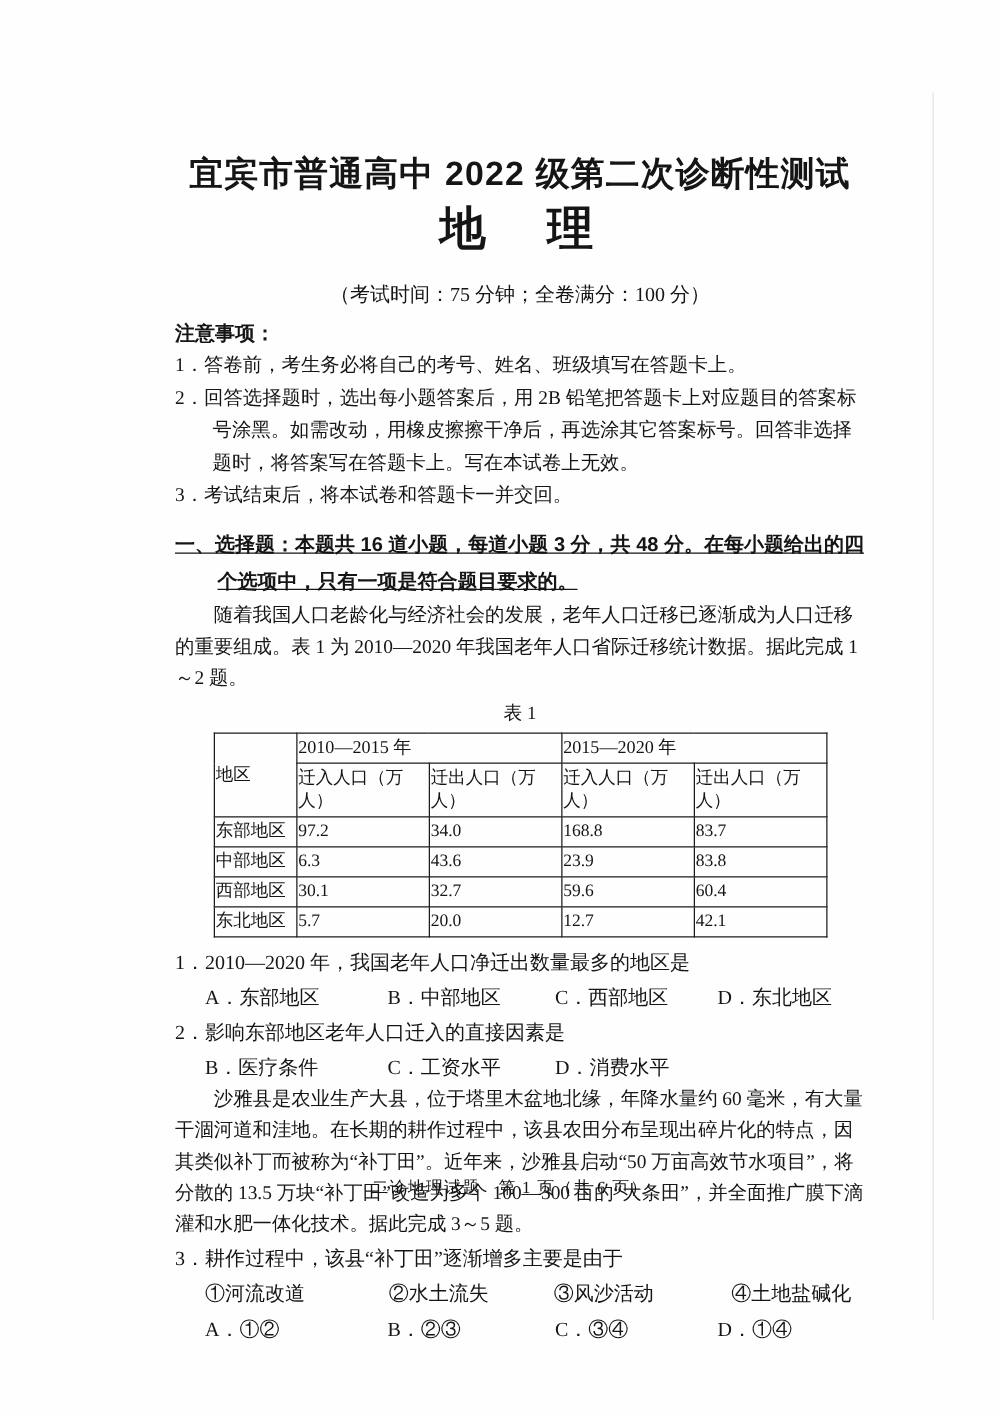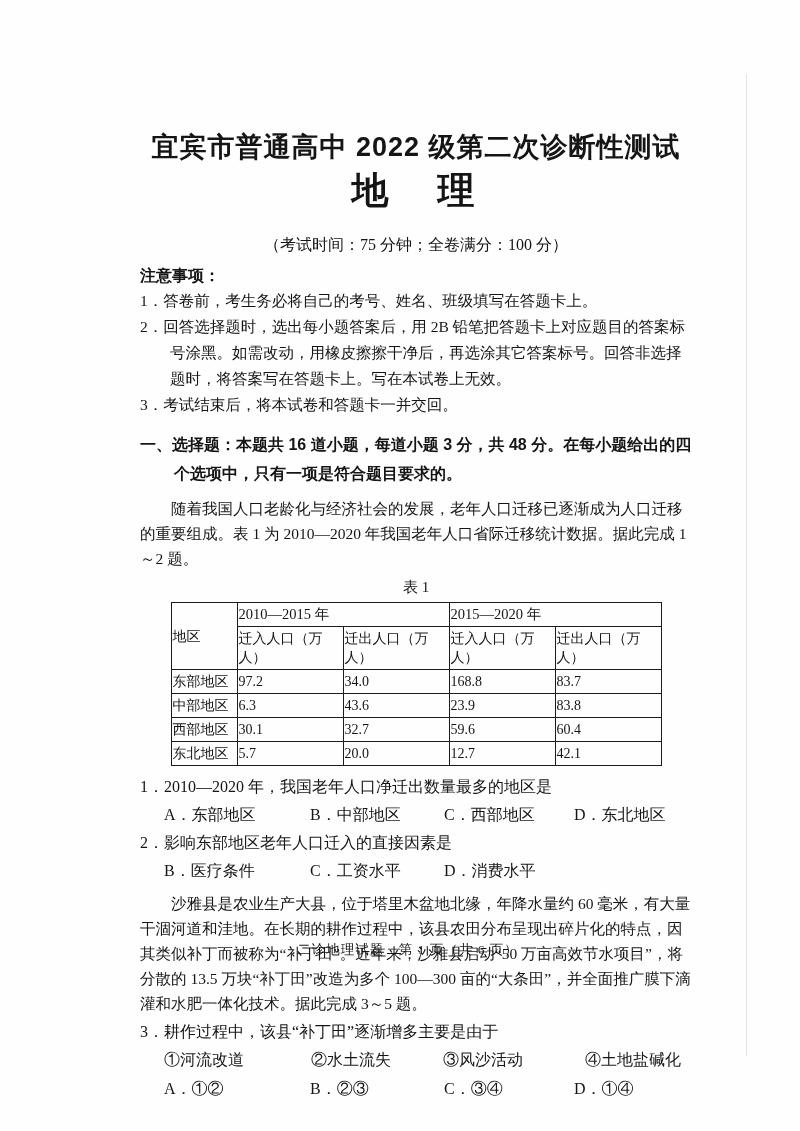--- a/index.html
+++ b/index.html
@@ -16,21 +16,21 @@
     background: #fefefe;
   }
   .scan-line {
     position: absolute;
     left: 746px; top: 74px;
     width: 1px; height: 982px;
     background: #e4e4e4;
   }
   .content {
     position: absolute;
-    left: 140px; top: 128px;
+    left: 140px; top: 120px;
     width: 552px;
   }
   .hei { font-family: "Liberation Sans", "DejaVu Sans", sans-serif; }
 
   .exam-title {
     text-align: center;
     font-size: 27px;
     font-weight: 700;
     letter-spacing: 1px;
     line-height: 38px;
@@ -61,26 +61,26 @@
     padding-left: 30px;
     text-indent: -30px;
   }
   .section-heading {
     font-size: 16px;
     font-weight: 700;
     line-height: 29px;
     margin-top: 12px;
     padding-left: 34px;
     text-indent: -34px;
+    text-decoration: underline;
   }
   .passage {
     font-size: 15.5px;
     line-height: 25px;
     text-indent: 2em;
-    margin-top: 8px;
   }
   .table-caption {
     text-align: center;
     font-size: 15px;
     margin-top: 6px;
     line-height: 20px;
   }
   table.data-table {
     width: 491px;
     margin: 5px auto 8px auto;

